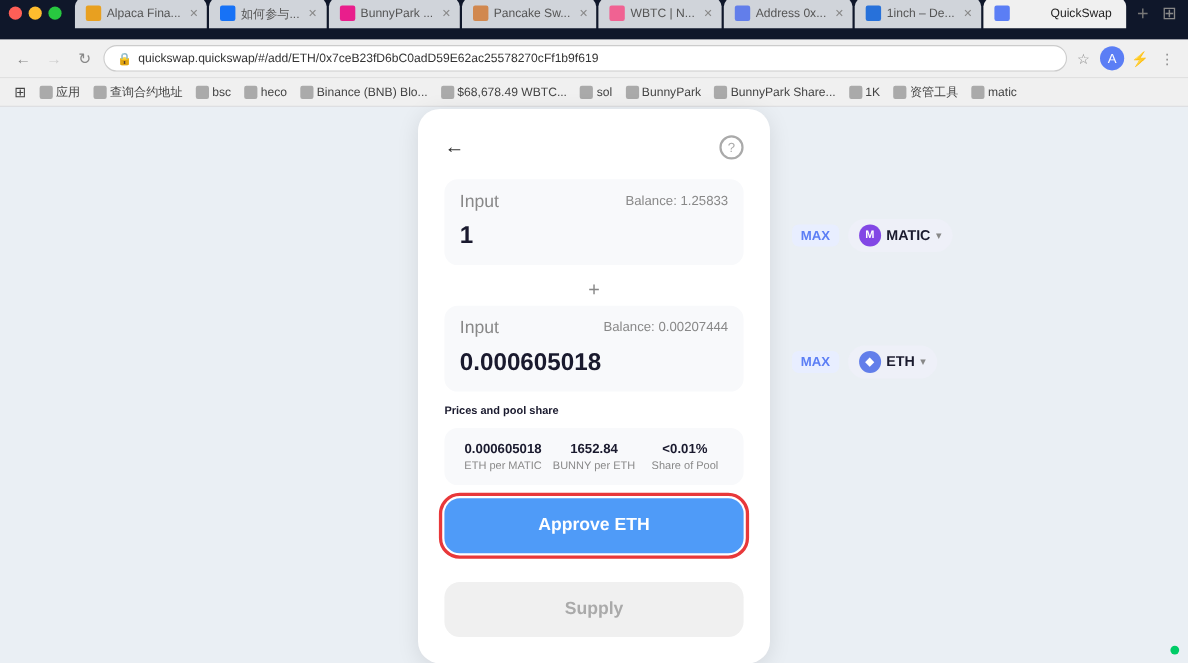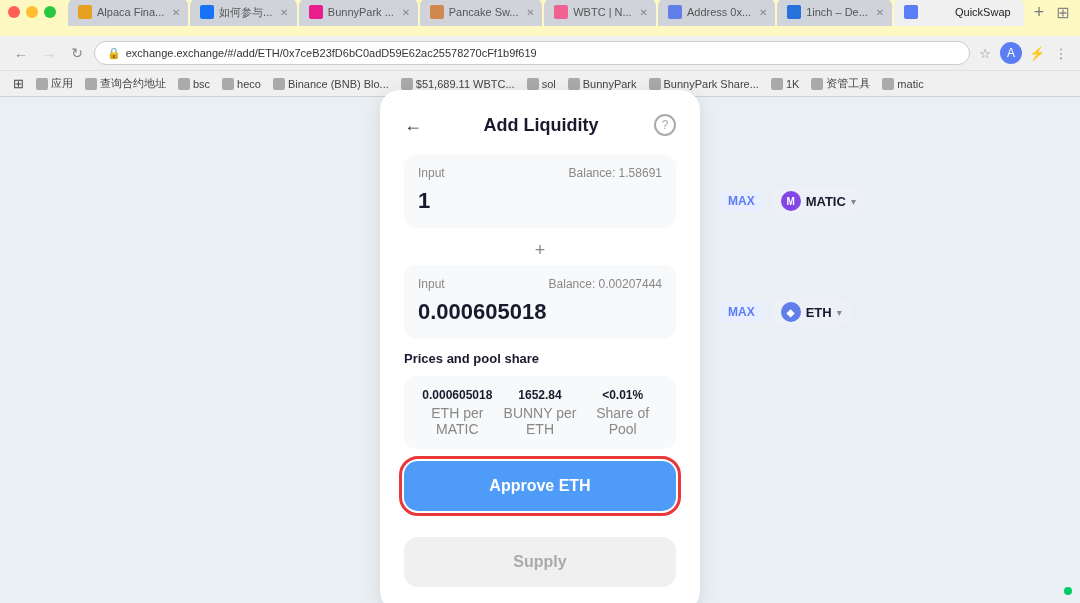--- a/index.html
+++ b/index.html
@@ -15,21 +15,21 @@
     
     .browser-chrome {
       background: #f0f0f0;
       border-bottom: 1px solid #d0d0d0;
     }
 
     .tab-bar {
       display: flex;
       align-items: center;
       padding: 6px 8px 18px;
-      background: #fef9c3;
+      background: #0f172a;
       height: 36px;
       gap: 2px;
     }
 
     .traffic-lights {
       display: flex;
       gap: 6px;
       margin-right: 10px;
     }
     .traffic-light {
@@ -248,21 +248,21 @@
       margin-bottom: 8px;
     }
 
     .input-label-row {
       display: flex;
       justify-content: space-between;
       margin-bottom: 6px;
     }
 
     .input-label {
-      font-size: 12px;
+      font-size: 16px;
       color: #888;
     }
 
     .balance-text {
       font-size: 12px;
       color: #888;
     }
 
     .input-row {
       display: flex;
@@ -336,21 +336,21 @@
       color: #888;
       padding: 4px 0;
     }
 
     
     .prices-section {
       margin: 12px 0;
     }
 
     .prices-title {
-      font-size: 13px;
+      font-size: 10px;
       font-weight: 600;
       color: #1a1a2e;
       margin-bottom: 10px;
     }
 
     .prices-grid {
       display: flex;
       justify-content: space-between;
       background: #f8f9fb;
       border-radius: 12px;
@@ -363,21 +363,21 @@
     }
 
     .price-value {
       font-size: 12px;
       font-weight: 600;
       color: #1a1a2e;
       margin-bottom: 3px;
     }
 
     .price-label {
-      font-size: 14px;
+      font-size: 10px;
       color: #888;
     }
 
     
     .approve-btn {
       width: 100%;
       background: #4F9BF8;
       color: white;
       border: none;
       border-radius: 14px;
@@ -481,21 +481,21 @@
     <div class="tab-new">+</div>
     <div class="addr-icon" style="font-size:16px;">⊞</div>
   </div>
 
   <div class="address-bar-row">
     <div class="nav-btn">←</div>
     <div class="nav-btn" style="color:#ccc;">→</div>
     <div class="nav-btn">↻</div>
     <div class="address-field">
       <span style="margin-right:5px; color:#aaa;">🔒</span>
-      <span>exchange.exchange/#/add/ETH/0x7ceB23fD6bC0adD59E62ac25578270cFf1b9f619</span>
+      <span>quickswap.quickswap/#/add/ETH/0x7ceB23fD6bC0adD59E62ac25578270cFf1b9f619</span>
     </div>
     <div class="address-icons">
       <div class="addr-icon">☆</div>
       <div class="addr-icon" style="width:22px;height:22px;background:#5b7ef5;border-radius:50%;color:white;font-size:12px;display:flex;align-items:center;justify-content:center;">A</div>
       <div class="addr-icon">⚡</div>
       <div class="addr-icon">⋮</div>
     </div>
   </div>
 
   <div class="bookmarks-bar">
@@ -518,21 +518,21 @@
       <div class="bookmark-item">
       <span class="bm-icon"></span>
       <span>heco</span>
     </div>
       <div class="bookmark-item">
       <span class="bm-icon"></span>
       <span>Binance (BNB) Blo...</span>
     </div>
       <div class="bookmark-item">
       <span class="bm-icon"></span>
-      <span>$51,689.11 WBTC...</span>
+      <span>$68,678.49 WBTC...</span>
     </div>
       <div class="bookmark-item">
       <span class="bm-icon"></span>
       <span>sol</span>
     </div>
       <div class="bookmark-item">
       <span class="bm-icon"></span>
       <span>BunnyPark</span>
     </div>
       <div class="bookmark-item">
@@ -553,29 +553,28 @@
     </div>
     </div>
 </div>
 
 <div class="content-area">
   <div class="card">
 
     
     <div class="card-header">
       <div class="back-btn">←</div>
-      <div class="card-title">Add Liquidity</div>
       <div class="info-icon">?</div>
     </div>
 
     
     <div class="input-section">
       <div class="input-label-row">
         <span class="input-label">Input</span>
-        <span class="balance-text">Balance: 1.58691</span>
+        <span class="balance-text">Balance: 1.25833</span>
       </div>
       <div class="input-row">
         <input class="amount-input" type="text" value="1" style="">
         <button class="max-btn">MAX</button>
         <div class="token-selector">
           <div class="token-icon">M</div>
           <span class="token-name">MATIC</span>
           <span class="chevron-down">▾</span>
         </div>
       </div>

